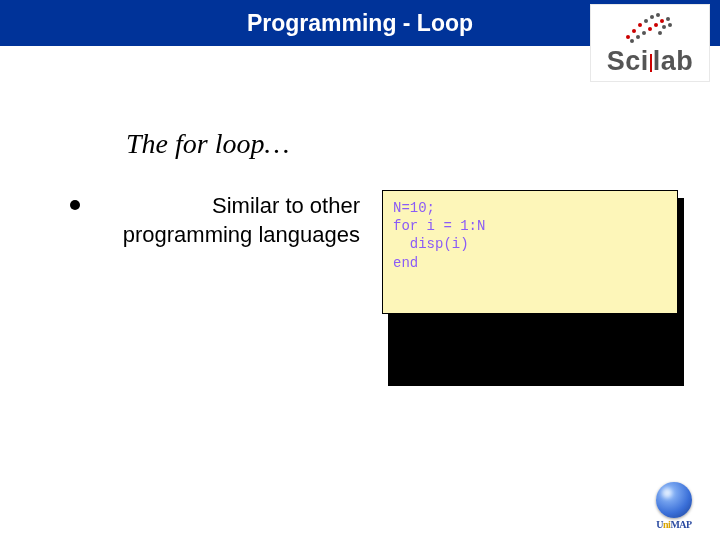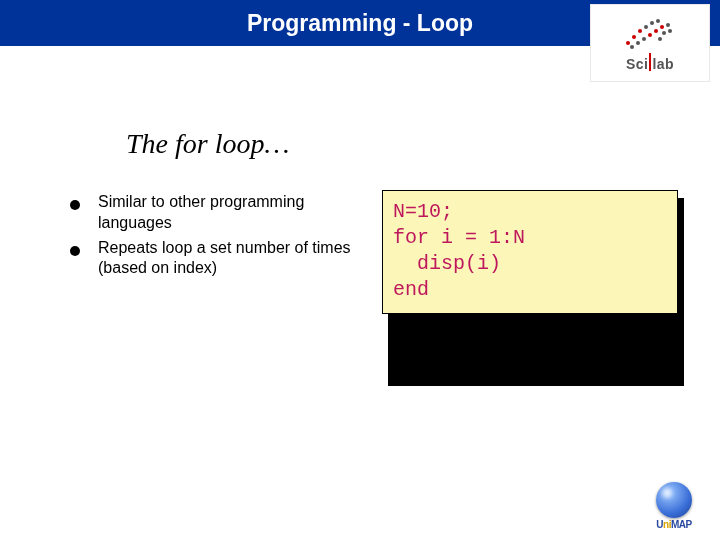--- a/index.html
+++ b/index.html
@@ -46,21 +46,21 @@
     position: relative;
     margin-bottom: 2px;
   }
   .scilab-dots span {
     position: absolute;
     width: 4px;
     height: 4px;
     border-radius: 50%;
   }
   .scilab-word {
-    font-size: 14px;
+    font-size: 27px;
     font-weight: bold;
     color: #555;
     letter-spacing: 0.5px;
   }
   .scilab-word .divider {
     display: inline-block;
     width: 2px;
     height: 18px;
     background: #cc0000;
     vertical-align: -2px;
@@ -89,57 +89,59 @@
   .bullet-dot {
     width: 10px;
     height: 10px;
     border-radius: 50%;
     background: #000;
     flex: 0 0 10px;
     margin-top: 8px;
     margin-right: 18px;
   }
   .bullet-text {
-    font-size: 16px;
+    font-size: 22px;
     line-height: 1.3;
     color: #000;
+    text-align: right;
   }
   .shadow-box {
     position: absolute;
     left: 388px;
     top: 198px;
     width: 296px;
     height: 188px;
     background: #000000;
   }
   .code-box {
     position: absolute;
     left: 382px;
     top: 190px;
     width: 296px;
     height: 124px;
     background: #fdf6b9;
     border: 1px solid #000;
     padding: 8px 10px;
     font-family: "Courier New", Courier, monospace;
-    font-size: 20px;
+    font-size: 14px;
     line-height: 1.3;
-    color: #be185d;
+    color: #8b5cf6;
     white-space: pre;
   }
   .logo-unimap {
     position: absolute;
     right: 14px;
     bottom: 10px;
     width: 64px;
     height: 54px;
     display: flex;
     flex-direction: column;
     align-items: center;
     justify-content: flex-end;
+    font-family: Liberation Serif, serif;
   }
   .unimap-globe {
     width: 36px;
     height: 36px;
     border-radius: 50%;
     background: radial-gradient(circle at 35% 30%, #9ec7ff 0%, #3a6fd8 60%, #1a3d8f 100%);
     position: relative;
     box-shadow: 0 1px 3px rgba(0,0,0,0.4);
   }
   .unimap-globe::after {
@@ -193,24 +195,20 @@
   </div>
 </div>
 
 <div class="subtitle">The for loop…</div>
 
 <div class="bullets">
   <div class="bullet-row">
     <div class="bullet-dot"></div>
     <div class="bullet-text">Similar to other programming languages</div>
   </div>
-  <div class="bullet-row">
-    <div class="bullet-dot"></div>
-    <div class="bullet-text">Repeats loop a set number of times (based on index)</div>
-  </div>
 </div>
 
 <div class="shadow-box"></div>
 <div class="code-box">N=10;
 for i = 1:N
   disp(i)
 end</div>
 
 <div class="logo-unimap">
   <div class="unimap-globe"></div>

